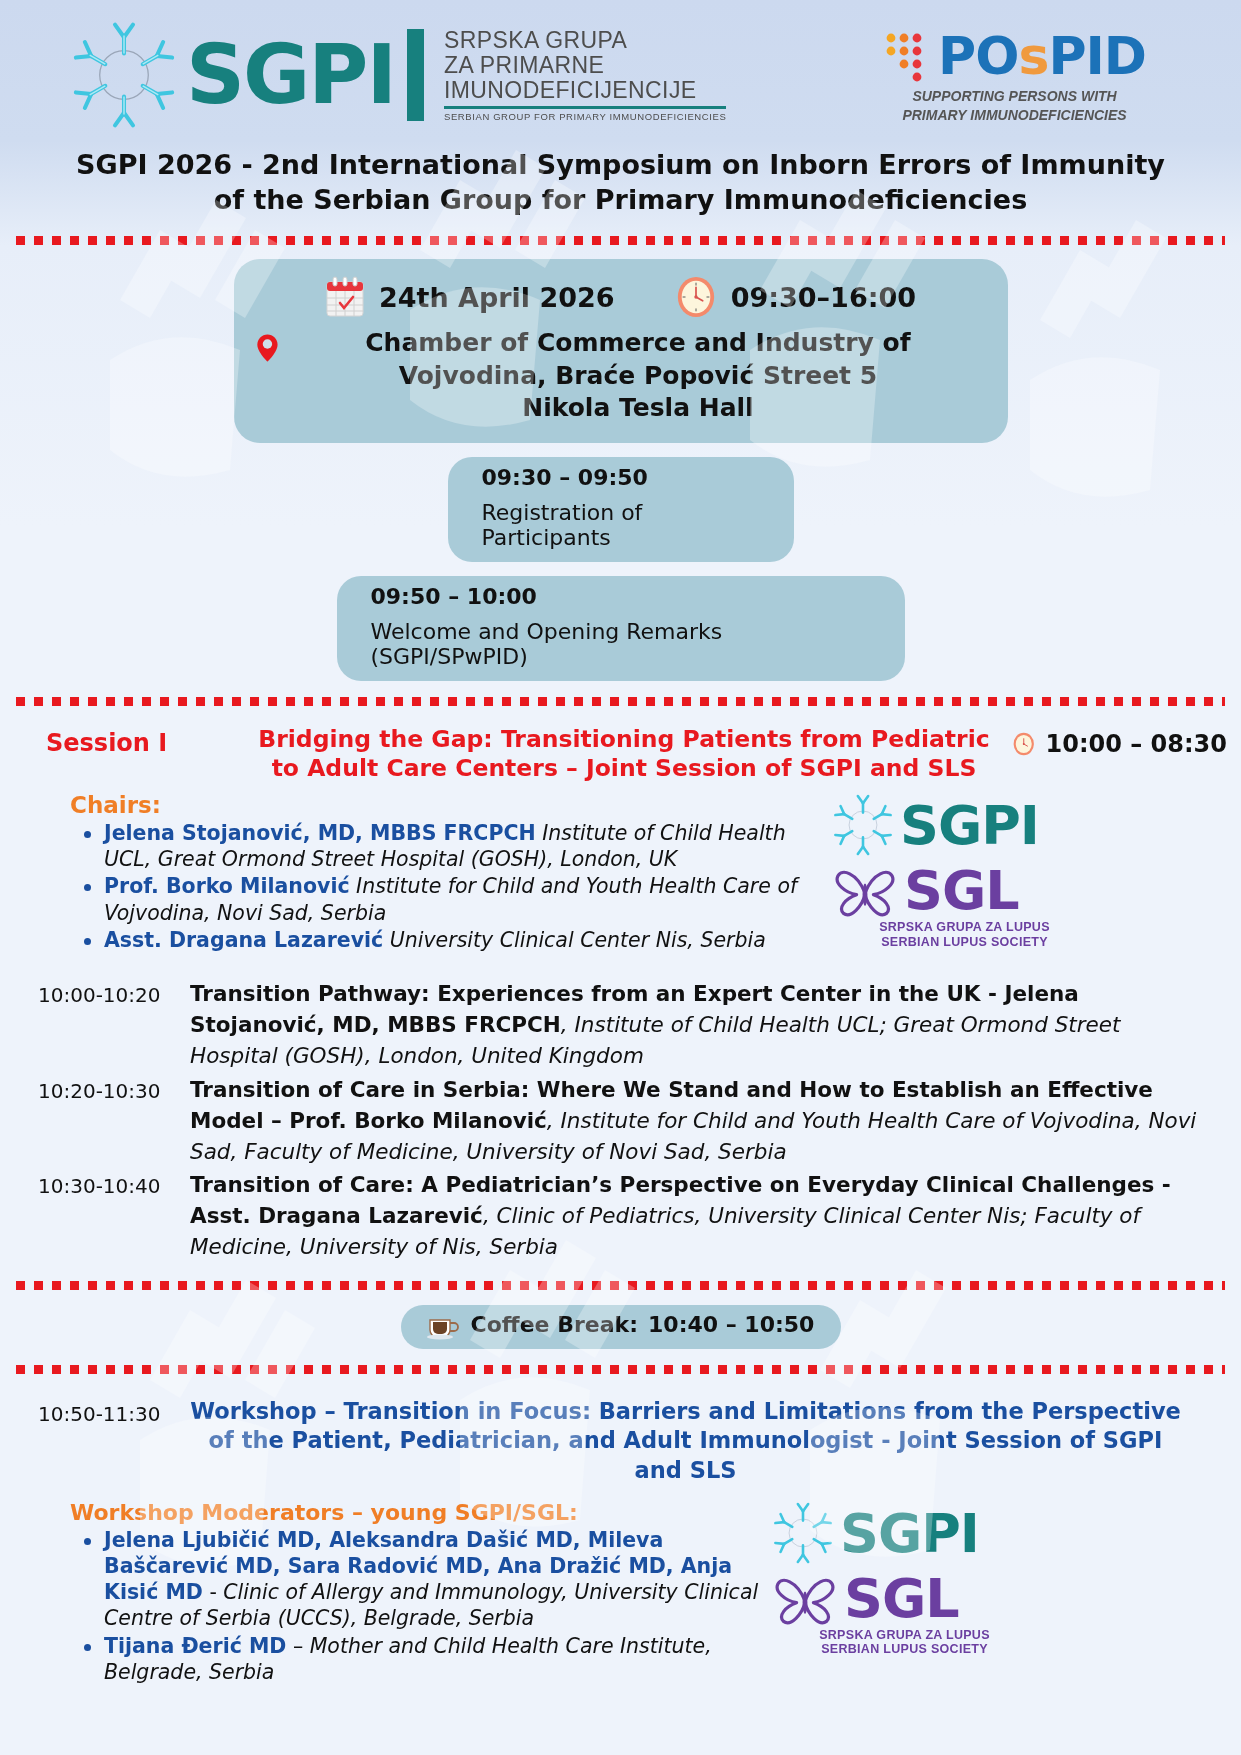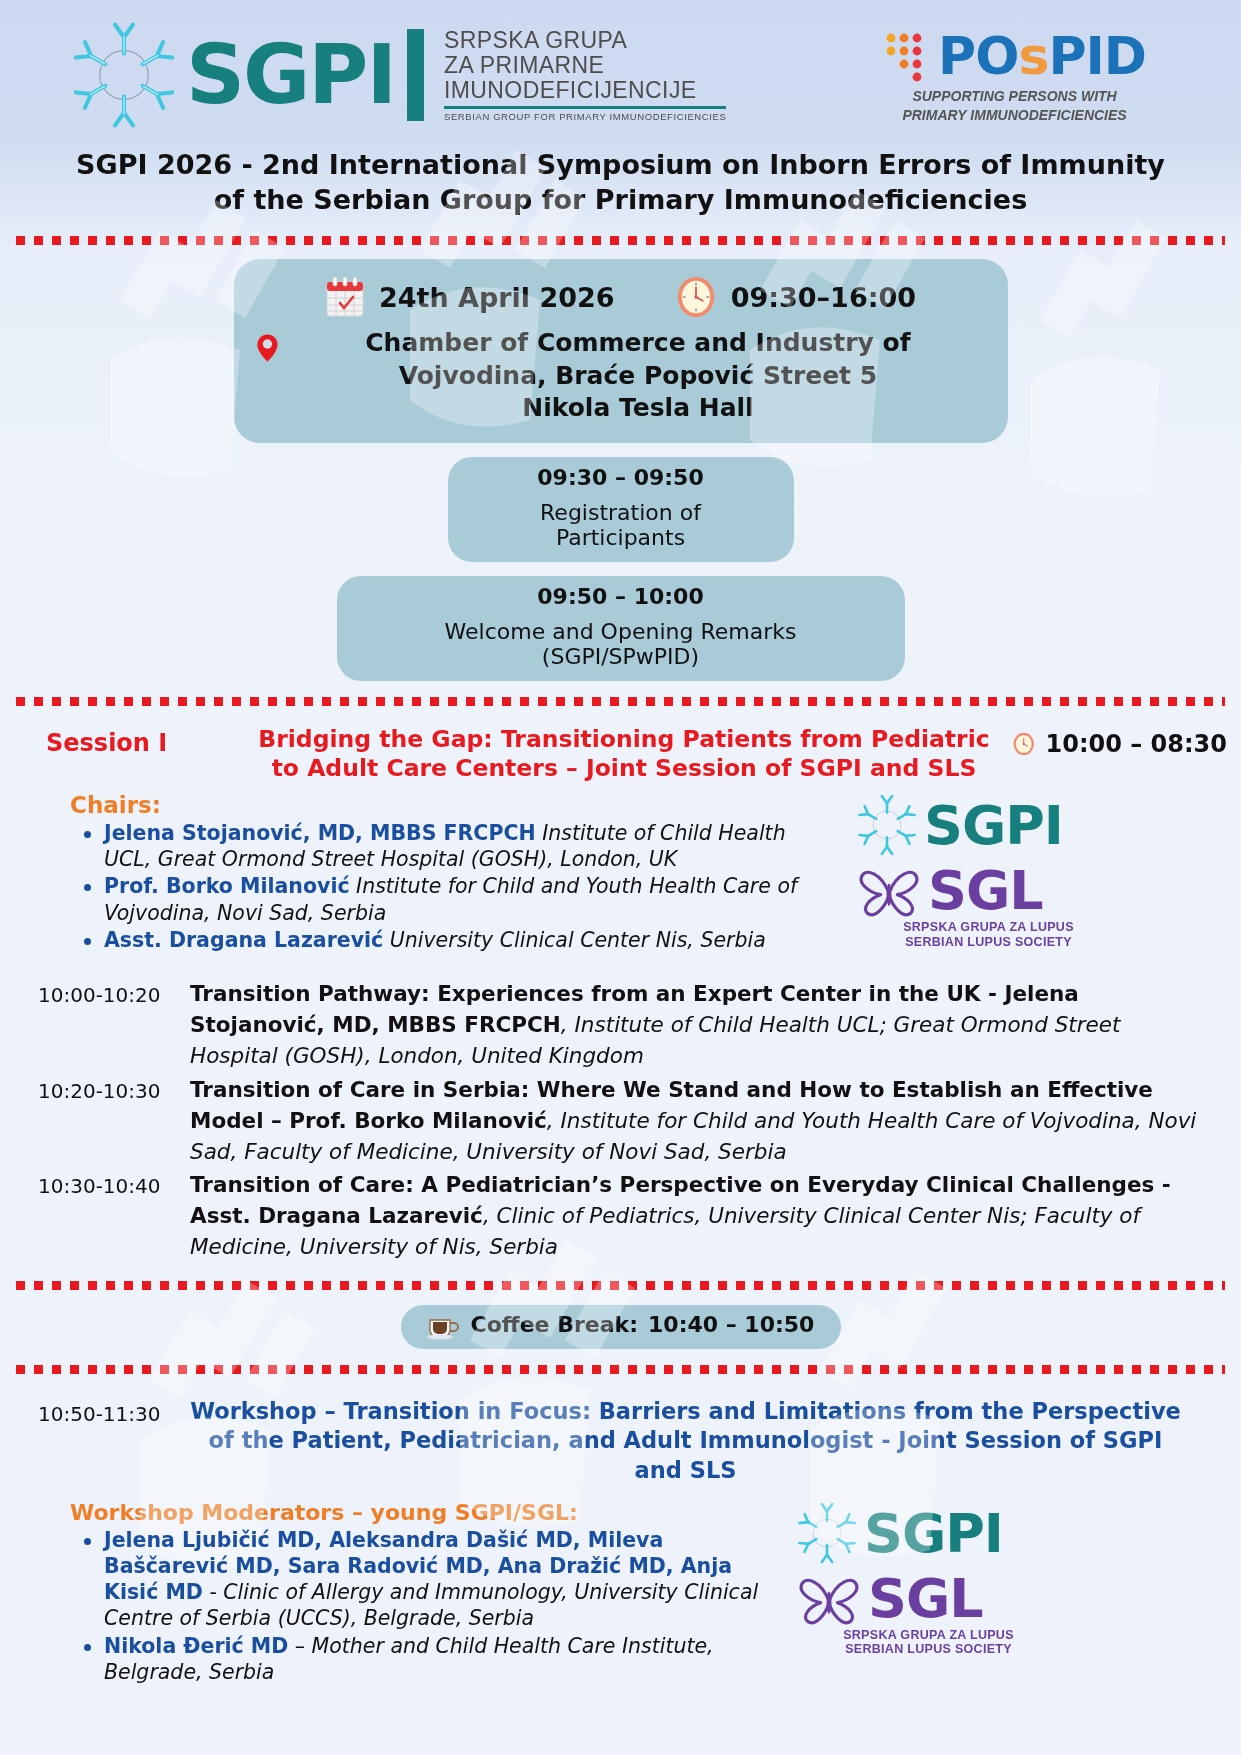--- a/index.html
+++ b/index.html
@@ -134,21 +134,21 @@
     text-align: center;
     line-height: 1.3;
     font-family: "DejaVu Sans", sans-serif;
   }
 
   
   .pill {
     margin: 14px auto 0;
     background: #a9cbd8;
     border-radius: 24px;
-    text-align: center;
+    text-align: left;
     padding: 8px 34px 12px;
   }
   .pill.narrow { width: 346px; }
   .pill.wide { width: 568px; }
   .pill .t1 {
     font-size: 22px;
     font-weight: bold;
     color: #111;
     font-family: "DejaVu Sans", sans-serif;
   }
@@ -197,21 +197,21 @@
     font-weight: bold;
     color: #111;
     white-space: nowrap;
     font-family: "DejaVu Sans", sans-serif;
   }
 
   
   .chairs-wrap {
     display: flex;
     padding: 8px 30px 0 70px;
-    gap: 26px;
+    gap: 2px;
   }
   .chairs { flex: 1; max-width: 760px; }
   .chairs-label {
     font-size: 23px;
     font-weight: bold;
     color: #f07e26;
     margin-bottom: 2px;
     font-family: "DejaVu Sans", sans-serif;
   }
   ul.bullets { list-style: none; }
@@ -650,21 +650,21 @@
   <div class="workshop-head">
     <div class="workshop-time">10:50-11:30</div>
     <div class="workshop-title">Workshop – Transition in Focus: Barriers and Limitations from the Perspective of the Patient, Pediatrician, and Adult Immunologist - Joint Session of SGPI and SLS</div>
   </div>
 
   <div class="chairs-wrap" style="padding-top:14px;">
     <div class="chairs" style="max-width:700px;">
       <div class="mod-label">Workshop Moderators – young SGPI/SGL:</div>
       <ul class="bullets">
         <li><b>Jelena Ljubičić MD, Aleksandra Dašić MD, Mileva Baščarević MD, Sara Radović MD, Ana Dražić MD, Anja Kisić MD</b><b style="color:#111;font-weight:normal;"> - </b><span>Clinic of Allergy and Immunology, University Clinical Centre of Serbia (UCCS), Belgrade, Serbia</span></li>
-        <li><b>Nikola Đerić MD</b><b style="color:#111;font-weight:normal;"> – </b><span>Mother and Child Health Care Institute, Belgrade, Serbia</span></li>
+        <li><b>Tijana Đerić MD</b><b style="color:#111;font-weight:normal;"> – </b><span>Mother and Child Health Care Institute, Belgrade, Serbia</span></li>
       </ul>
     </div>
 
     <div class="side-logos">
       <div class="side-sgpi">
         <svg class="mark svg-icon" viewBox="0 0 120 120">
           <circle cx="60" cy="60" r="27" fill="none" stroke="#b9c3d2" stroke-width="1.4"></circle>
           <g stroke="#3fc6e0" stroke-width="5" fill="none" stroke-linecap="round">
             <g transform="rotate(0 60 60)">
                 <path d="M60 36 L60 16"></path>

